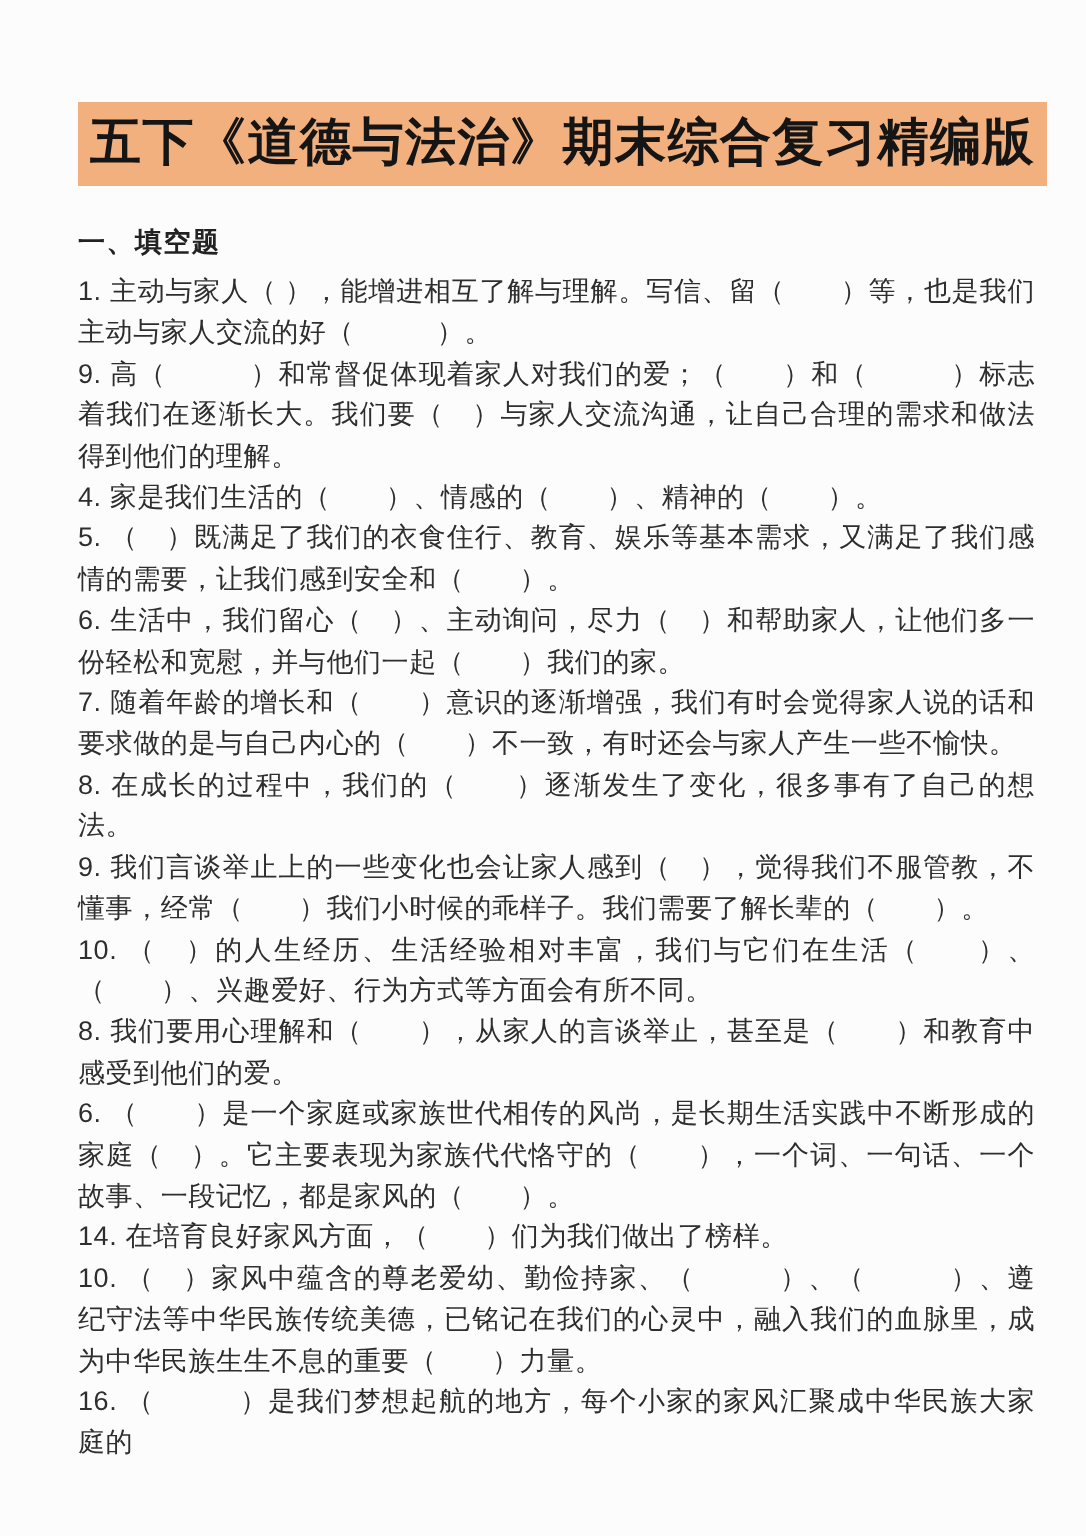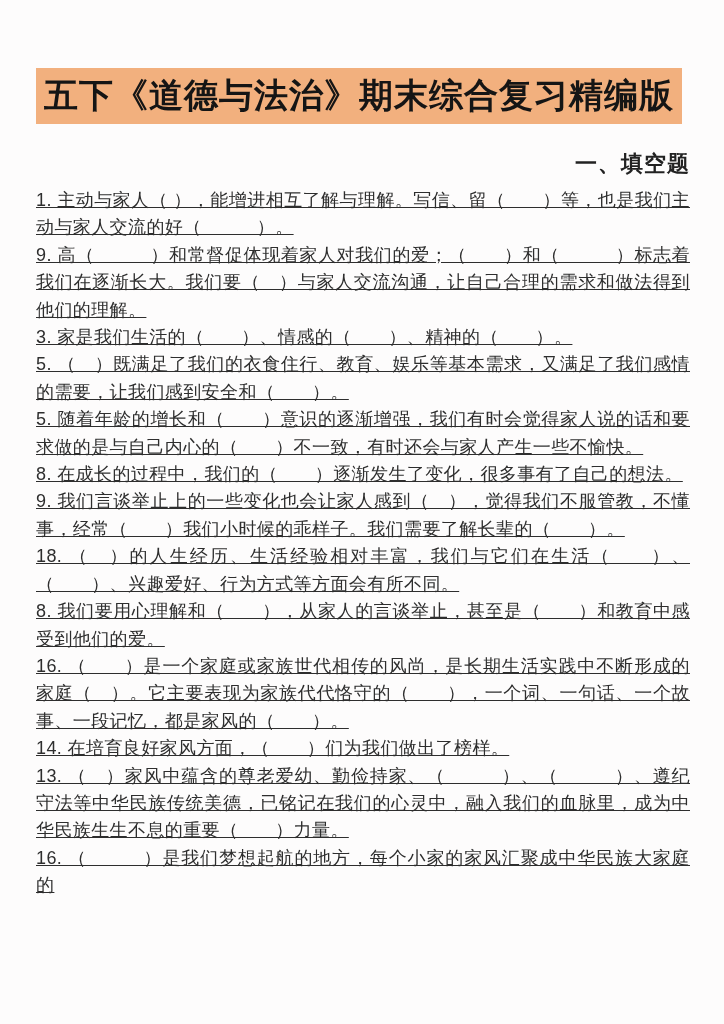--- a/index.html
+++ b/index.html
@@ -13,73 +13,72 @@
     font-family: "Liberation Sans", "DejaVu Sans", sans-serif;
   }
   body {
     background: var(--paper);
     color: var(--ink);
   }
   .page {
     width: 724px;
     height: 1024px;
     overflow: hidden;
-    padding: 68px 34px 0 36px;
+    padding: 68px 34px 0 52px;
     background: var(--paper);
   }
   .title-wrap {
     margin-bottom: 25px;
   }
   .title {
     display: inline-block;
     background: var(--accent);
     color: #151515;
     font-size: 34px;
     font-weight: bold;
     line-height: 1.0;
     padding: 10px 8px 12px 8px;
     letter-spacing: 1px;
     white-space: nowrap;
   }
   .section-header {
-    font-size: 22px;
+    font-size: 18px;
     font-weight: bold;
     color: #222;
     margin-bottom: 8px;
     letter-spacing: 1px;
-    text-align: right;
   }
   .questions p {
     font-size: 18px;
     line-height: 27.4px;
     font-weight: 500;
     text-align: justify;
     letter-spacing: 0.4px;
     color: var(--ink);
-    text-decoration: underline;
   }
 </style>
 </head>
 <body>
 
 <div class="page">
   <div class="title-wrap">
     <span class="title">五下《道德与法治》期末综合复习精编版</span>
   </div>
 
   <div class="section-header">一、填空题</div>
 
   <div class="questions">
     <p>1. 主动与家人（ ），能增进相互了解与理解。写信、留（　　）等，也是我们主动与家人交流的好（　　　）。</p>
     <p>9. 高（　　　）和常督促体现着家人对我们的爱；（　　）和（　　　）标志着我们在逐渐长大。我们要（　）与家人交流沟通，让自己合理的需求和做法得到他们的理解。</p>
-    <p>3. 家是我们生活的（　　）、情感的（　　）、精神的（　　）。</p>
+    <p>4. 家是我们生活的（　　）、情感的（　　）、精神的（　　）。</p>
     <p>5. （　）既满足了我们的衣食住行、教育、娱乐等基本需求，又满足了我们感情的需要，让我们感到安全和（　　）。</p>
-    <p>5. 随着年龄的增长和（　　）意识的逐渐增强，我们有时会觉得家人说的话和要求做的是与自己内心的（　　）不一致，有时还会与家人产生一些不愉快。</p>
+    <p>6. 生活中，我们留心（　）、主动询问，尽力（　）和帮助家人，让他们多一份轻松和宽慰，并与他们一起（　　）我们的家。</p>
+    <p>7. 随着年龄的增长和（　　）意识的逐渐增强，我们有时会觉得家人说的话和要求做的是与自己内心的（　　）不一致，有时还会与家人产生一些不愉快。</p>
     <p>8. 在成长的过程中，我们的（　　）逐渐发生了变化，很多事有了自己的想法。</p>
     <p>9. 我们言谈举止上的一些变化也会让家人感到（　），觉得我们不服管教，不懂事，经常（　　）我们小时候的乖样子。我们需要了解长辈的（　　）。</p>
-    <p>18. （　）的人生经历、生活经验相对丰富，我们与它们在生活（　　）、（　　）、兴趣爱好、行为方式等方面会有所不同。</p>
+    <p>10. （　）的人生经历、生活经验相对丰富，我们与它们在生活（　　）、（　　）、兴趣爱好、行为方式等方面会有所不同。</p>
     <p>8. 我们要用心理解和（　　），从家人的言谈举止，甚至是（　　）和教育中感受到他们的爱。</p>
-    <p>16. （　　）是一个家庭或家族世代相传的风尚，是长期生活实践中不断形成的家庭（　）。它主要表现为家族代代恪守的（　　），一个词、一句话、一个故事、一段记忆，都是家风的（　　）。</p>
+    <p>6. （　　）是一个家庭或家族世代相传的风尚，是长期生活实践中不断形成的家庭（　）。它主要表现为家族代代恪守的（　　），一个词、一句话、一个故事、一段记忆，都是家风的（　　）。</p>
     <p>14. 在培育良好家风方面，（　　）们为我们做出了榜样。</p>
-    <p>13. （　）家风中蕴含的尊老爱幼、勤俭持家、（　　　）、（　　　）、遵纪守法等中华民族传统美德，已铭记在我们的心灵中，融入我们的血脉里，成为中华民族生生不息的重要（　　）力量。</p>
+    <p>10. （　）家风中蕴含的尊老爱幼、勤俭持家、（　　　）、（　　　）、遵纪守法等中华民族传统美德，已铭记在我们的心灵中，融入我们的血脉里，成为中华民族生生不息的重要（　　）力量。</p>
     <p>16. （　　　）是我们梦想起航的地方，每个小家的家风汇聚成中华民族大家庭的</p>
   </div>
 </div>
 
 </body></html>

